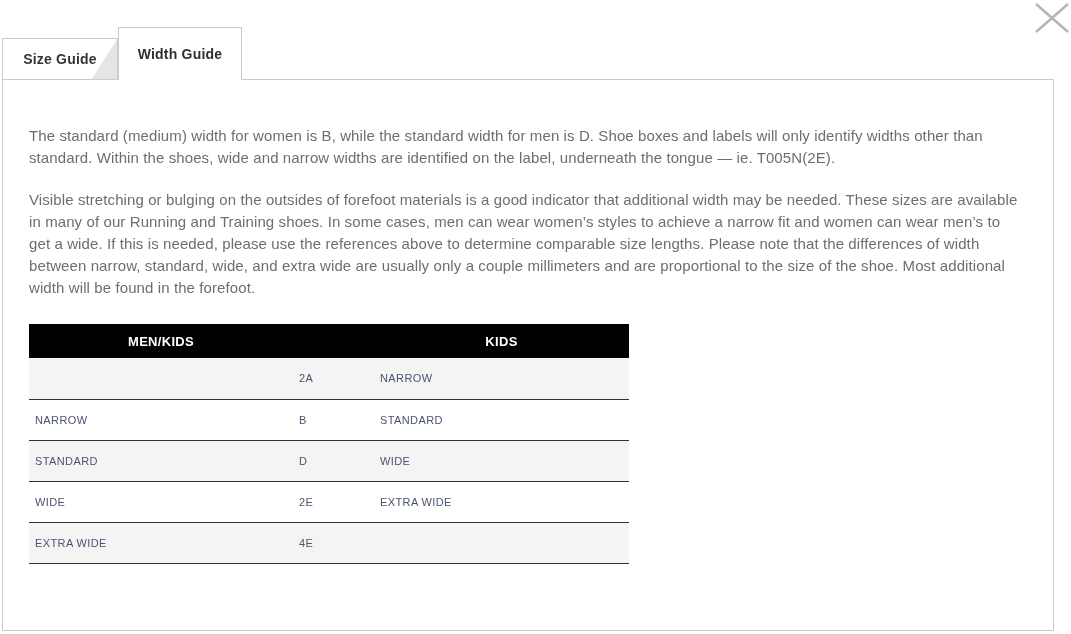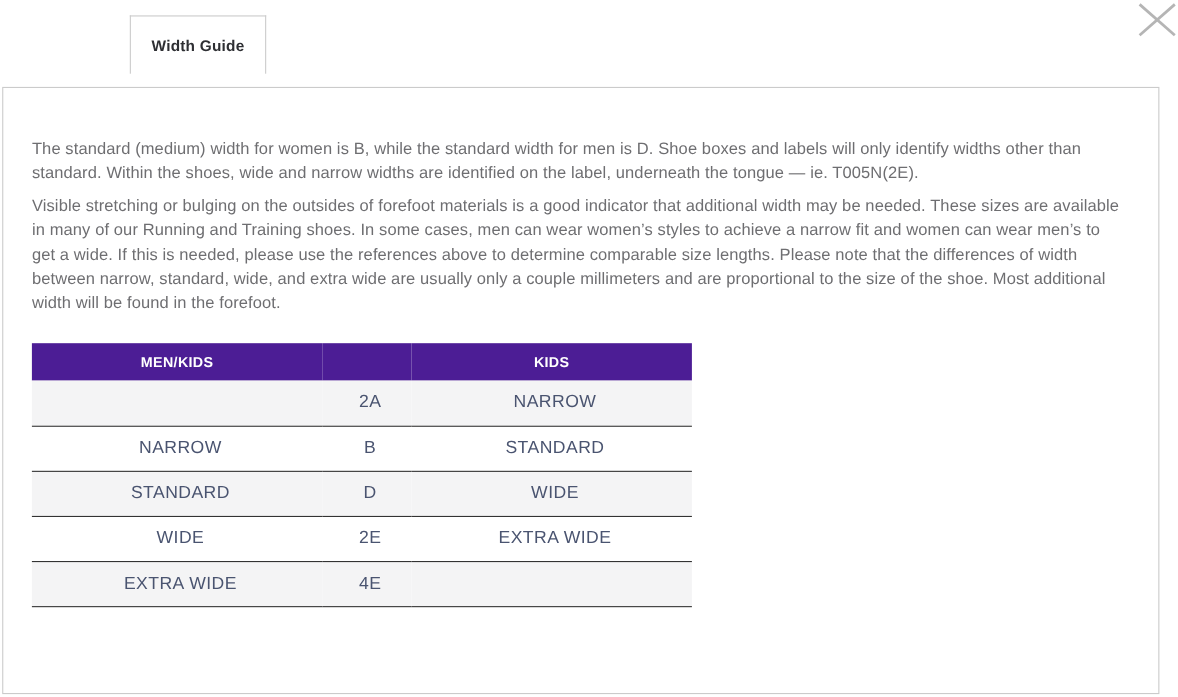--- a/index.html
+++ b/index.html
@@ -57,21 +57,21 @@
     position: absolute;
     top: -1px;
     right: -1px;
     bottom: -1px;
     width: 27px;
     background: #e5e5e6;
     clip-path: polygon(100% 0, 100% 100%, 0 100%);
   }
   .tab-active {
     left: 118px;
-    top: 14px;
+    top: 27px;
     width: 124px;
     height: 53px;
     border-bottom: none;
     z-index: 3;
     color: #2e2f33;
   }
 
   
   .panel {
     position: absolute;
@@ -85,67 +85,70 @@
     z-index: 2;
   }
   .body-text {
     width: 992px;
     margin: 0;
     font-size: 15px;
     line-height: 22px;
     letter-spacing: 0.1px;
     color: #6e6e71;
   }
-  .intro-para { margin-bottom: 8px; }
+  .intro-para { margin-bottom: 20px; }
 
   
   .width-table {
     margin-top: 25px;
     width: 600px;
     border-collapse: collapse;
     table-layout: fixed;
   }
   .width-table col.c1 { width: 44%; }
   .width-table col.c2 { width: 13.5%; }
   .width-table col.c3 { width: 42.5%; }
   .width-table th {
     height: 34px;
-    background: #4c1d95;
+    background: #000000;
     color: #ffffff;
     font-size: 13px;
     font-weight: bold;
     text-align: center;
     letter-spacing: 0.3px;
     padding: 0;
   }
   .width-table td {
     height: 41px;
-    font-size: 16px;
+    font-size: 11px;
     color: #4a5470;
     letter-spacing: 0.4px;
     padding: 0 0 0 6px;
     border-bottom: 1px solid #333333;
     vertical-align: middle;
-    text-align: center;
   }
   .width-table tbody tr:nth-child(odd)  { background: #f4f4f5; }
   .width-table tbody tr:nth-child(even) { background: #ffffff; }
 </style>
 </head>
 <body>
 
 <div class="page">
 
   <button class="close-btn" aria-label="Close">
     <svg width="36" height="32" viewBox="0 0 36 32">
       <line x1="2" y1="2" x2="34" y2="30" stroke="#b5b5b5" stroke-width="2.5"></line>
       <line x1="34" y1="2" x2="2" y2="30" stroke="#b5b5b5" stroke-width="2.5"></line>
     </svg>
   </button>
 
+  <div class="tab tab-inactive">
+    <span>Size Guide</span>
+    <span class="fold"></span>
+  </div>
 
   <div class="tab tab-active">
     <span>Width Guide</span>
   </div>
 
   <div class="panel">
 
     <p class="body-text intro-para">The standard (medium) width for women is B, while the standard width for men is D. Shoe boxes and labels will only identify widths other than standard. Within the shoes, wide and narrow widths are identified on the label, underneath the tongue — ie. T005N(2E).</p>
 
     <div class="body-text">

